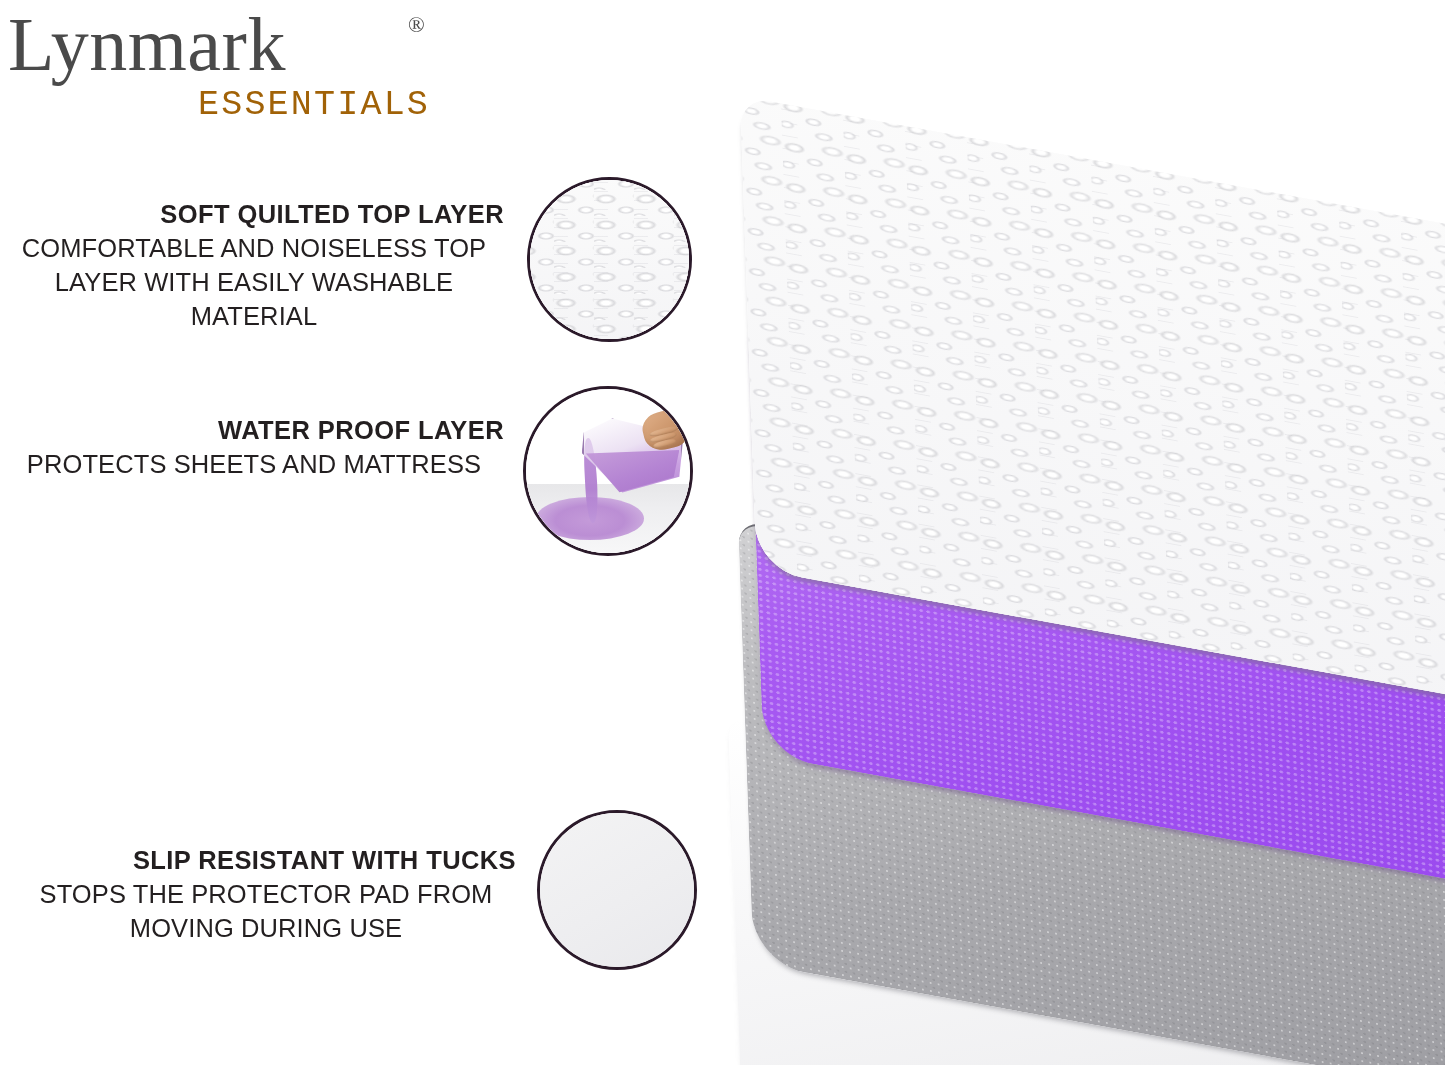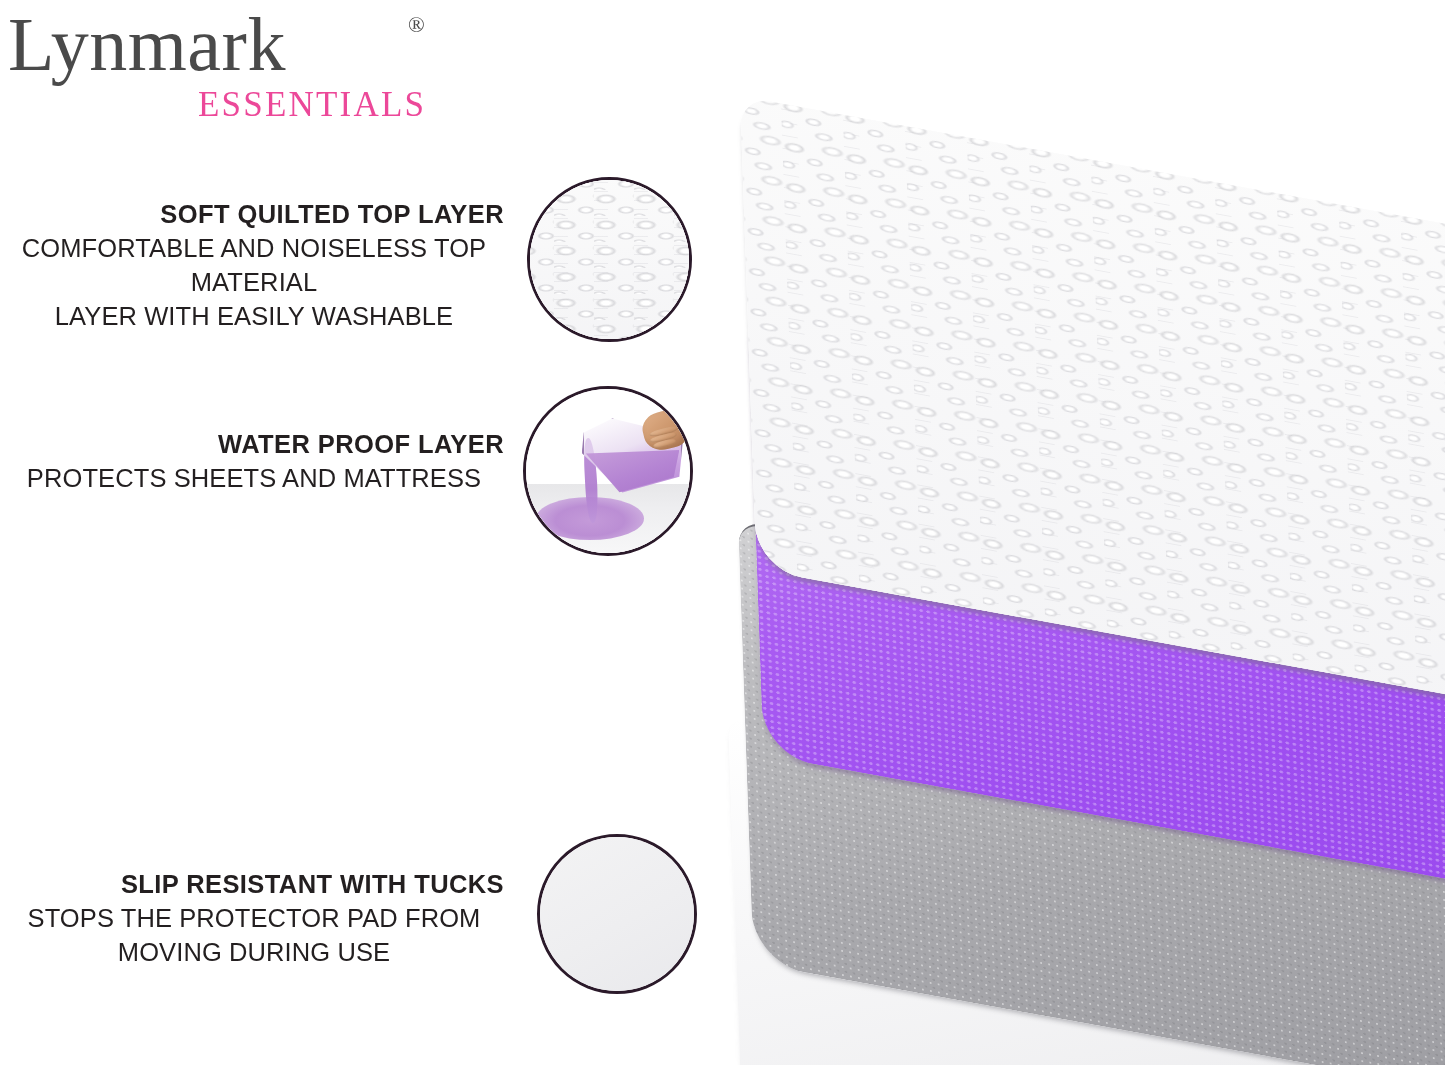--- a/index.html
+++ b/index.html
@@ -44,25 +44,25 @@
     left: 400px;
     top: 8px;
     font-family: "Liberation Serif", serif;
     font-size: 22px;
     color: #4a4a4a;
   }
   .brand-sub {
     position: absolute;
     left: 190px;
     top: 82px;
-    font-family: Liberation Serif, serif;
+    font-family: Liberation Mono, monospace;
     font-size: 35px;
     line-height: 38px;
     letter-spacing: 2.2px;
-    color: #ec4899;
+    color: #a16207;
     white-space: nowrap;
   }
 
   
   .feature {
     position: absolute;
     left: 0;
     width: 700px;
   }
   .feature-text {
@@ -306,31 +306,31 @@
     <div class="brand-name">Lynmark</div>
     <div class="brand-reg">®</div>
     <div class="brand-sub">ESSENTIALS</div>
   </div>
 
   <div class="feature" style="top:192px;height:180px;">
     <div class="feature-text" style="top:5px;">
       <div class="feature-title">SOFT QUILTED TOP LAYER</div>
       <div class="feature-body">
         <div>COMFORTABLE AND NOISELESS TOP</div>
+        <div>LAYER WITH EASILY WASHABLE</div>
         <div>MATERIAL</div>
-        <div>LAYER WITH EASILY WASHABLE</div>
       </div>
     </div>
     <div class="circle" style="left:527px;top:-15px;width:165px;height:165px;">
       <div class="quilt fine"></div>
     </div>
   </div>
 
   <div class="feature" style="top:408px;height:170px;">
-    <div class="feature-text" style="top:19px;">
+    <div class="feature-text" style="top:5px;">
       <div class="feature-title">WATER PROOF LAYER</div>
       <div class="feature-body">
         <div>PROTECTS SHEETS AND MATTRESS</div>
       </div>
     </div>
     <div class="circle" style="left:523px;top:-22px;width:170px;height:170px;">
       <div class="pour-scene">
         <div class="pour-surface"></div>
         <div class="pour-puddle"></div>
         <div class="pour-stream"></div>
@@ -341,21 +341,21 @@
             <div class="finger" style="left:14%;top:44%;width:64%;height:17%;"></div>
             <div class="finger" style="left:12%;top:62%;width:60%;height:16%;"></div>
             <div class="finger" style="left:16%;top:78%;width:52%;height:15%;"></div>
           </div>
         </div>
       </div>
     </div>
   </div>
 
 
-  <div class="feature" style="top:862px;height:170px;">
+  <div class="feature" style="top:838px;height:170px;padding-left:12px;">
     <div class="feature-text" style="top:5px;">
       <div class="feature-title">SLIP RESISTANT WITH TUCKS</div>
       <div class="feature-body">
         <div>STOPS THE PROTECTOR PAD FROM</div>
         <div>MOVING DURING USE</div>
       </div>
     </div>
     <div class="circle" style="left:537px;top:-28px;width:160px;height:160px;">
       <div class="plain-pad"></div>
     </div>

